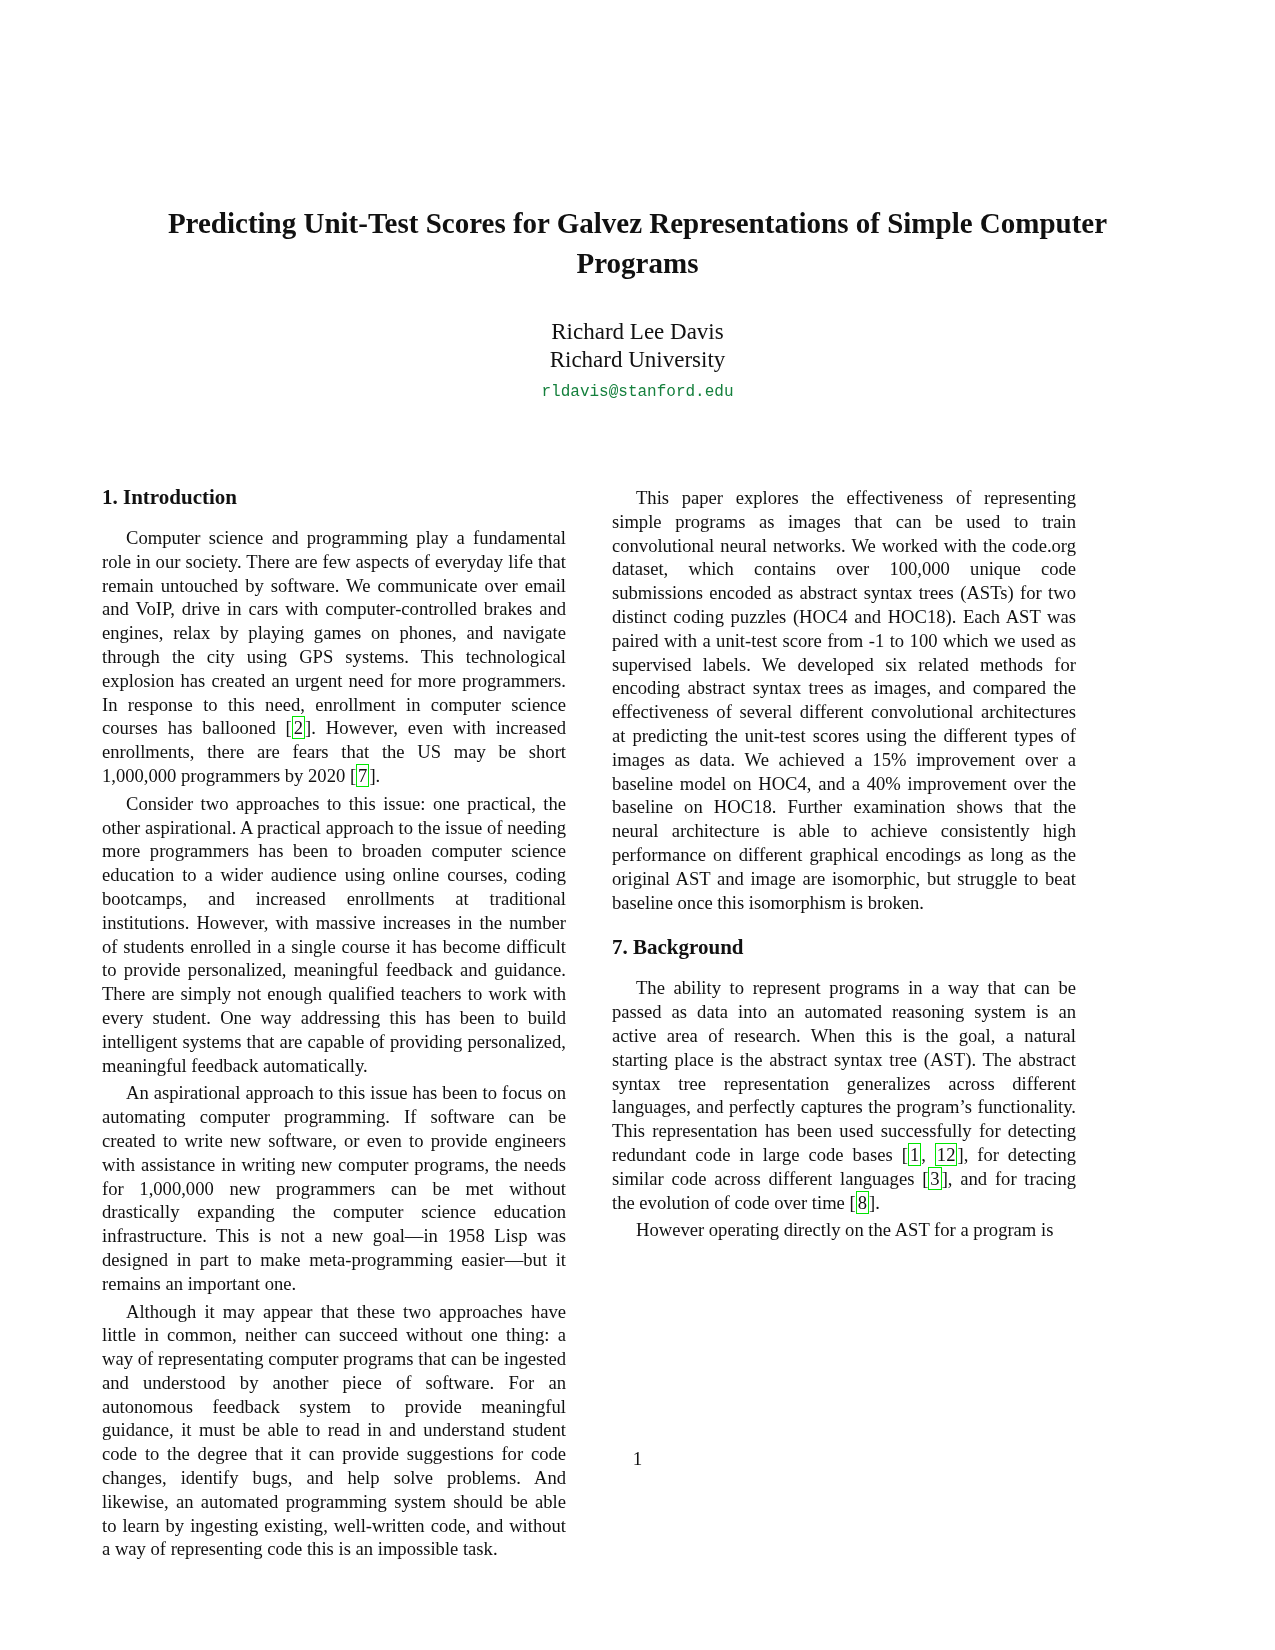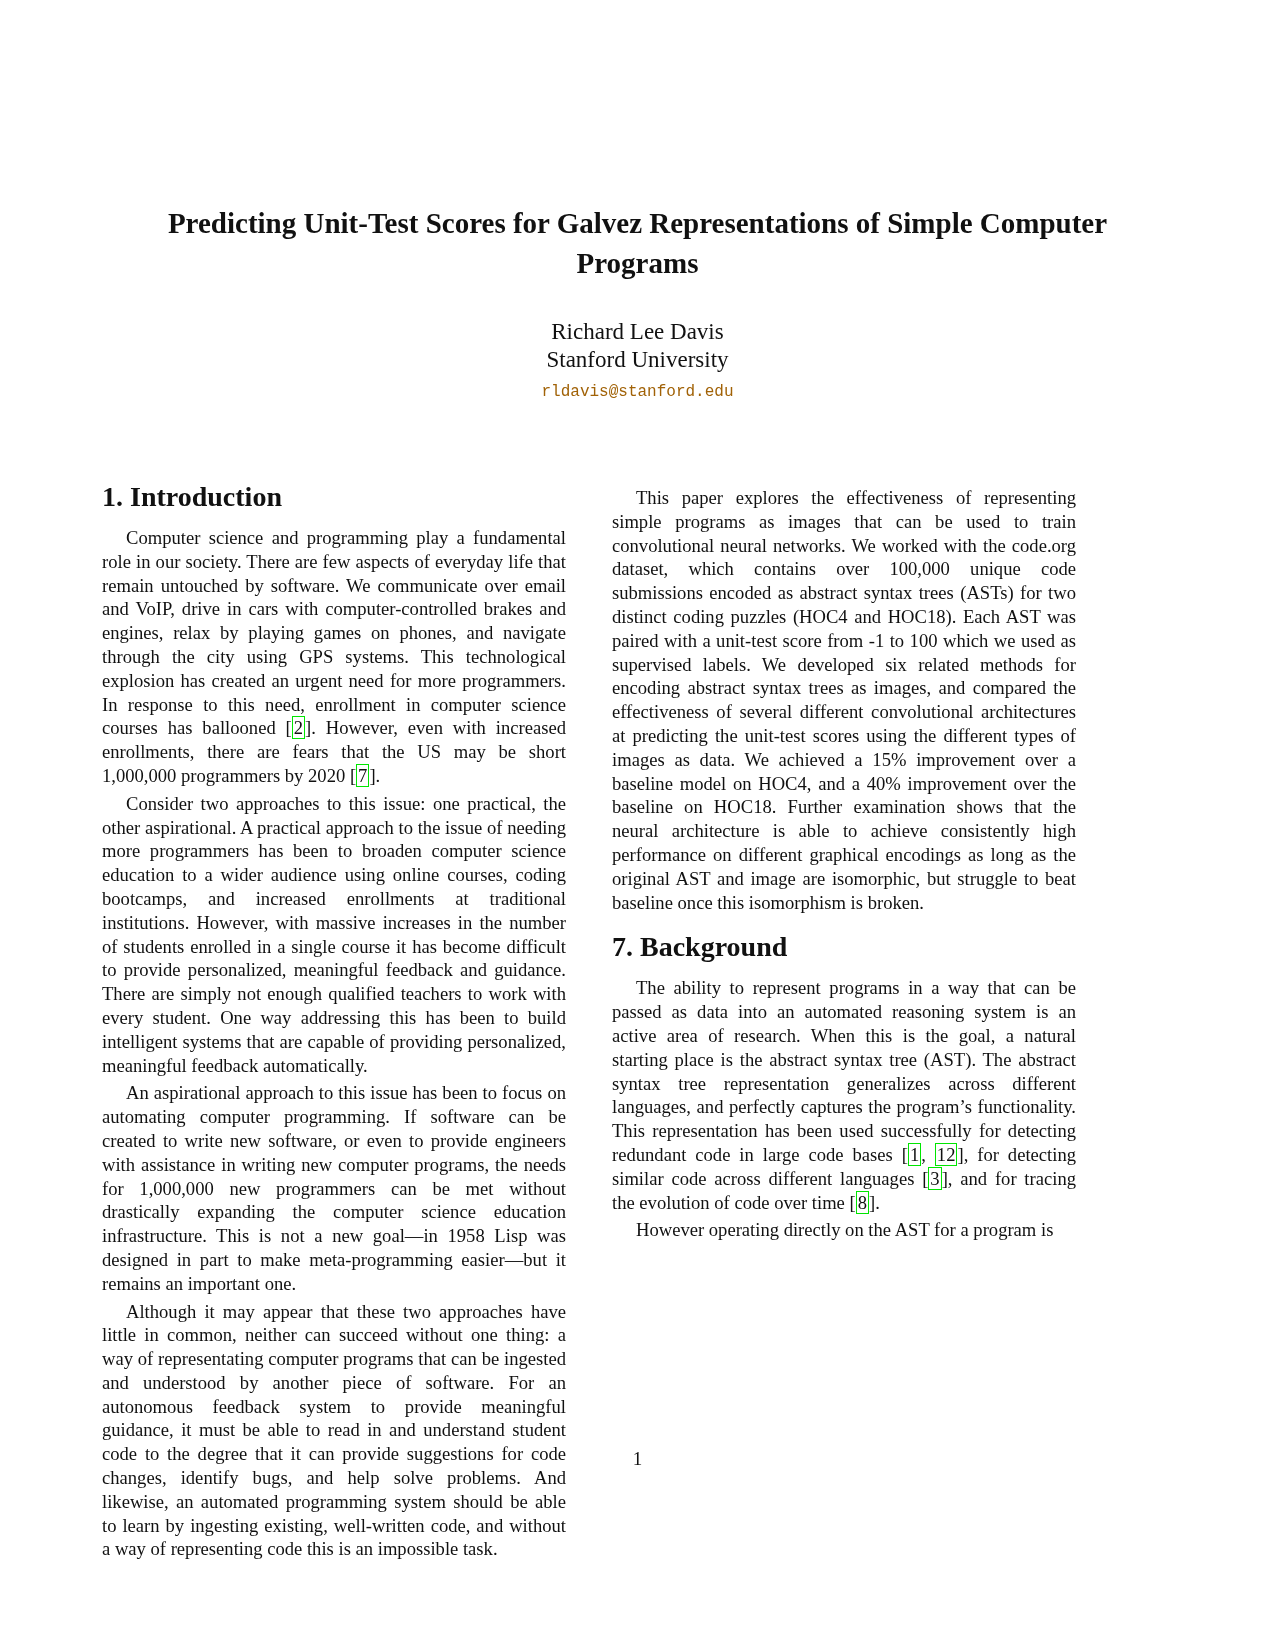--- a/index.html
+++ b/index.html
@@ -1,36 +1,36 @@
 <!DOCTYPE html>
 <html><head>
 <meta charset="utf-8">
 <style>
   html, body { margin:0; padding:0; background:#fff; }
   body { width:1275px; height:1650px; position:relative; font-family:"Liberation Serif", serif; color:#111; overflow:hidden; }
   .title { position:absolute; top:203px; left:110px; width:1055px; text-align:center; font-weight:bold; font-size:29px; line-height:40px; }
   .authors { position:absolute; top:318px; left:0; width:1275px; text-align:center; font-size:23px; line-height:28px; }
-  .email { font-family:"Liberation Mono", monospace; font-size:16px; color:#a16207; margin-top:8px; line-height:20px;}
+  .email { font-family:"Liberation Mono", monospace; font-size:16px; color:#15803d; margin-top:8px; line-height:20px;}
   .col { position:absolute; top:482px; width:468px; font-size:18.6px; line-height:23.8px; text-align:justify; hyphens:auto; }
   .col.left { left:102px; }
   .col.right { left:612px; top:486px; }
   p { margin:0 4px 4px 0; text-indent:24px; }
-  h2 { font-size:28px; margin:0 0 14px 0; line-height:30px; font-weight:bold; }
+  h2 { font-size:21px; margin:0 0 14px 0; line-height:30px; font-weight:bold; }
   h3 { font-size:20px; margin:0 0 10px 0; line-height:26px; font-weight:bold; }
   .cite { border:1.5px solid #00e600; padding:0 1px; }
   .pagenum { position:absolute; top:1448px; left:0; width:1275px; text-align:center; font-size:19px; }
 </style>
 </head>
 <body>
 
 <div class="title">Predicting Unit-Test Scores for Galvez Representations of Simple Computer Programs</div>
 
 <div class="authors">
   <div>Richard Lee Davis</div>
-  <div>Stanford University</div>
+  <div>Richard University</div>
   <div class="email">rldavis@stanford.edu</div>
 </div>
 
 <div class="col left">
   <h2>1. Introduction</h2>
   <p><span>Computer science and programming play a fundamental role in our society. There are few aspects of everyday life that remain untouched by software. We communicate over email and VoIP, drive in cars with computer-controlled brakes and engines, relax by playing games on phones, and navigate through the city using GPS systems. This technological explosion has created an urgent need for more programmers. In response to this need, enrollment in computer science courses has ballooned [</span><span class="cite">2</span><span>]. However, even with increased enrollments, there are fears that the US may be short 1,000,000 programmers by 2020 [</span><span class="cite">7</span><span>].</span></p>
   <p>Consider two approaches to this issue: one practical, the other aspirational. A practical approach to the issue of needing more programmers has been to broaden computer science education to a wider audience using online courses, coding bootcamps, and increased enrollments at traditional institutions. However, with massive increases in the number of students enrolled in a single course it has become difficult to provide personalized, meaningful feedback and guidance. There are simply not enough qualified teachers to work with every student. One way addressing this has been to build intelligent systems that are capable of providing personalized, meaningful feedback automatically.</p>
   <p>An aspirational approach to this issue has been to focus on automating computer programming. If software can be created to write new software, or even to provide engineers with assistance in writing new computer programs, the needs for 1,000,000 new programmers can be met without drastically expanding the computer science education infrastructure. This is not a new goal—in 1958 Lisp was designed in part to make meta-programming easier—but it remains an important one.</p>
   <p>Although it may appear that these two approaches have little in common, neither can succeed without one thing: a way of representating computer programs that can be ingested and understood by another piece of software. For an autonomous feedback system to provide meaningful guidance, it must be able to read in and understand student code to the degree that it can provide suggestions for code changes, identify bugs, and help solve problems. And likewise, an automated programming system should be able to learn by ingesting existing, well-written code, and without a way of representing code this is an impossible task.</p>
 </div>

